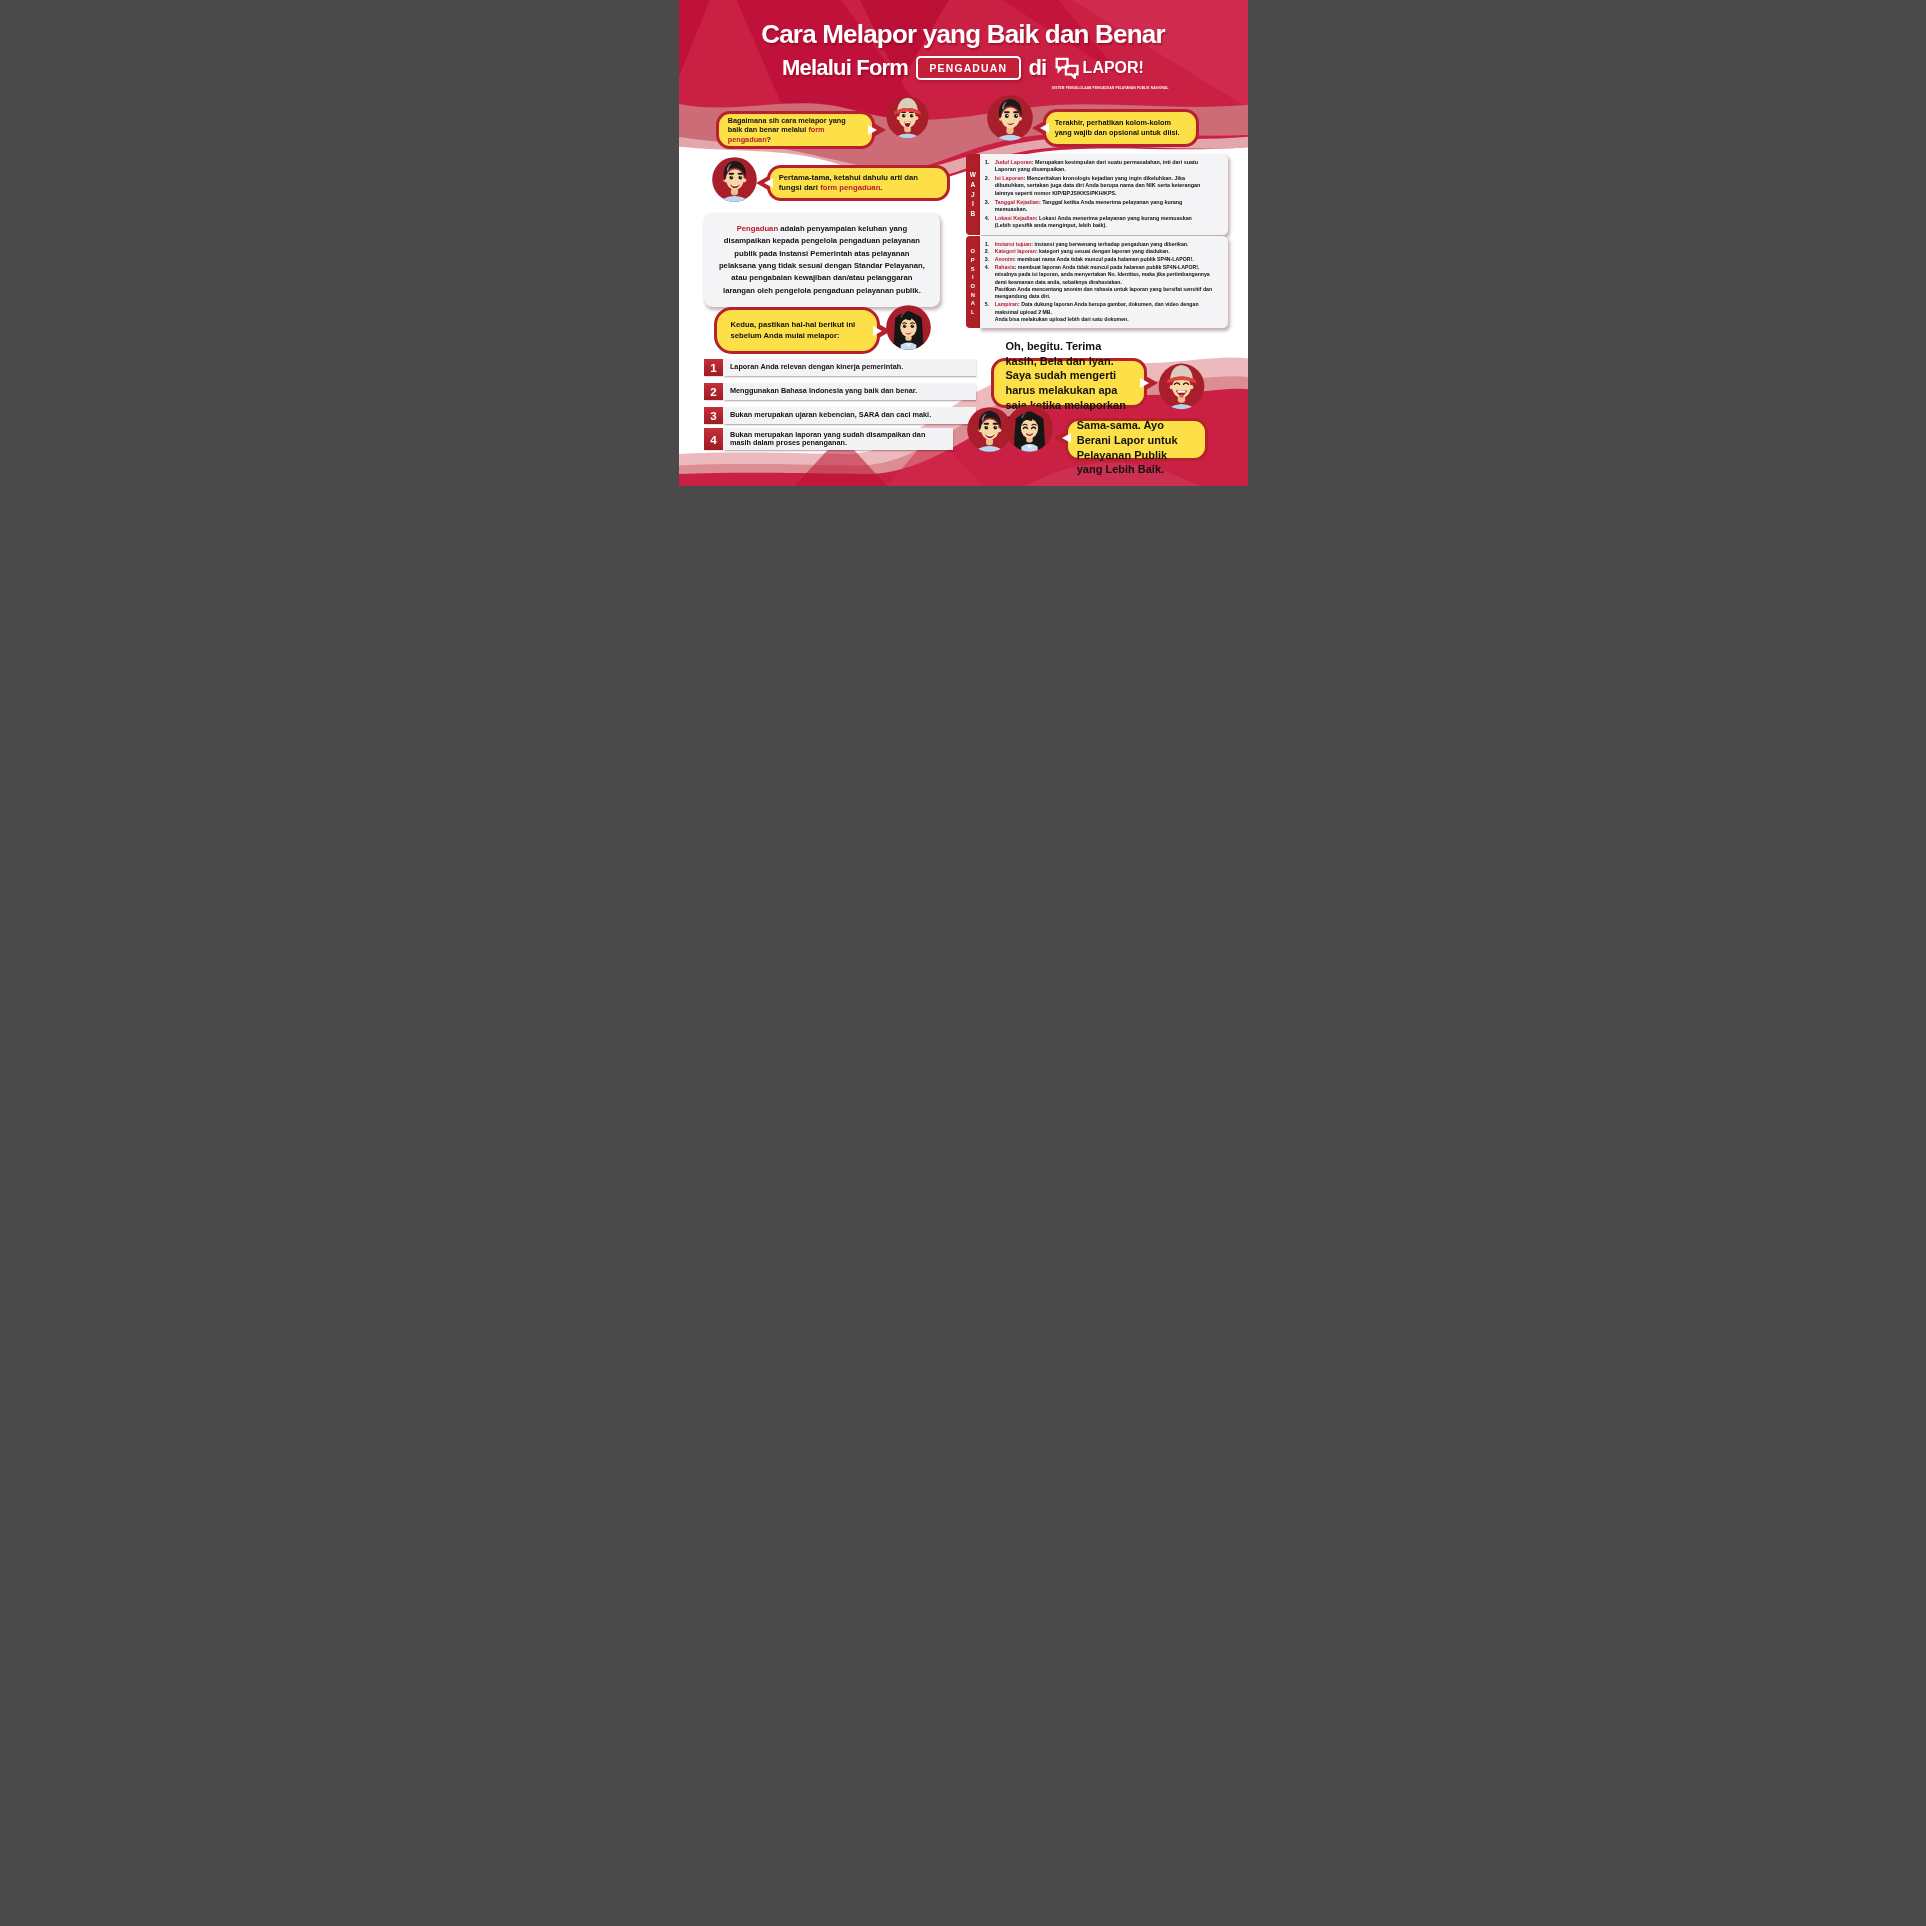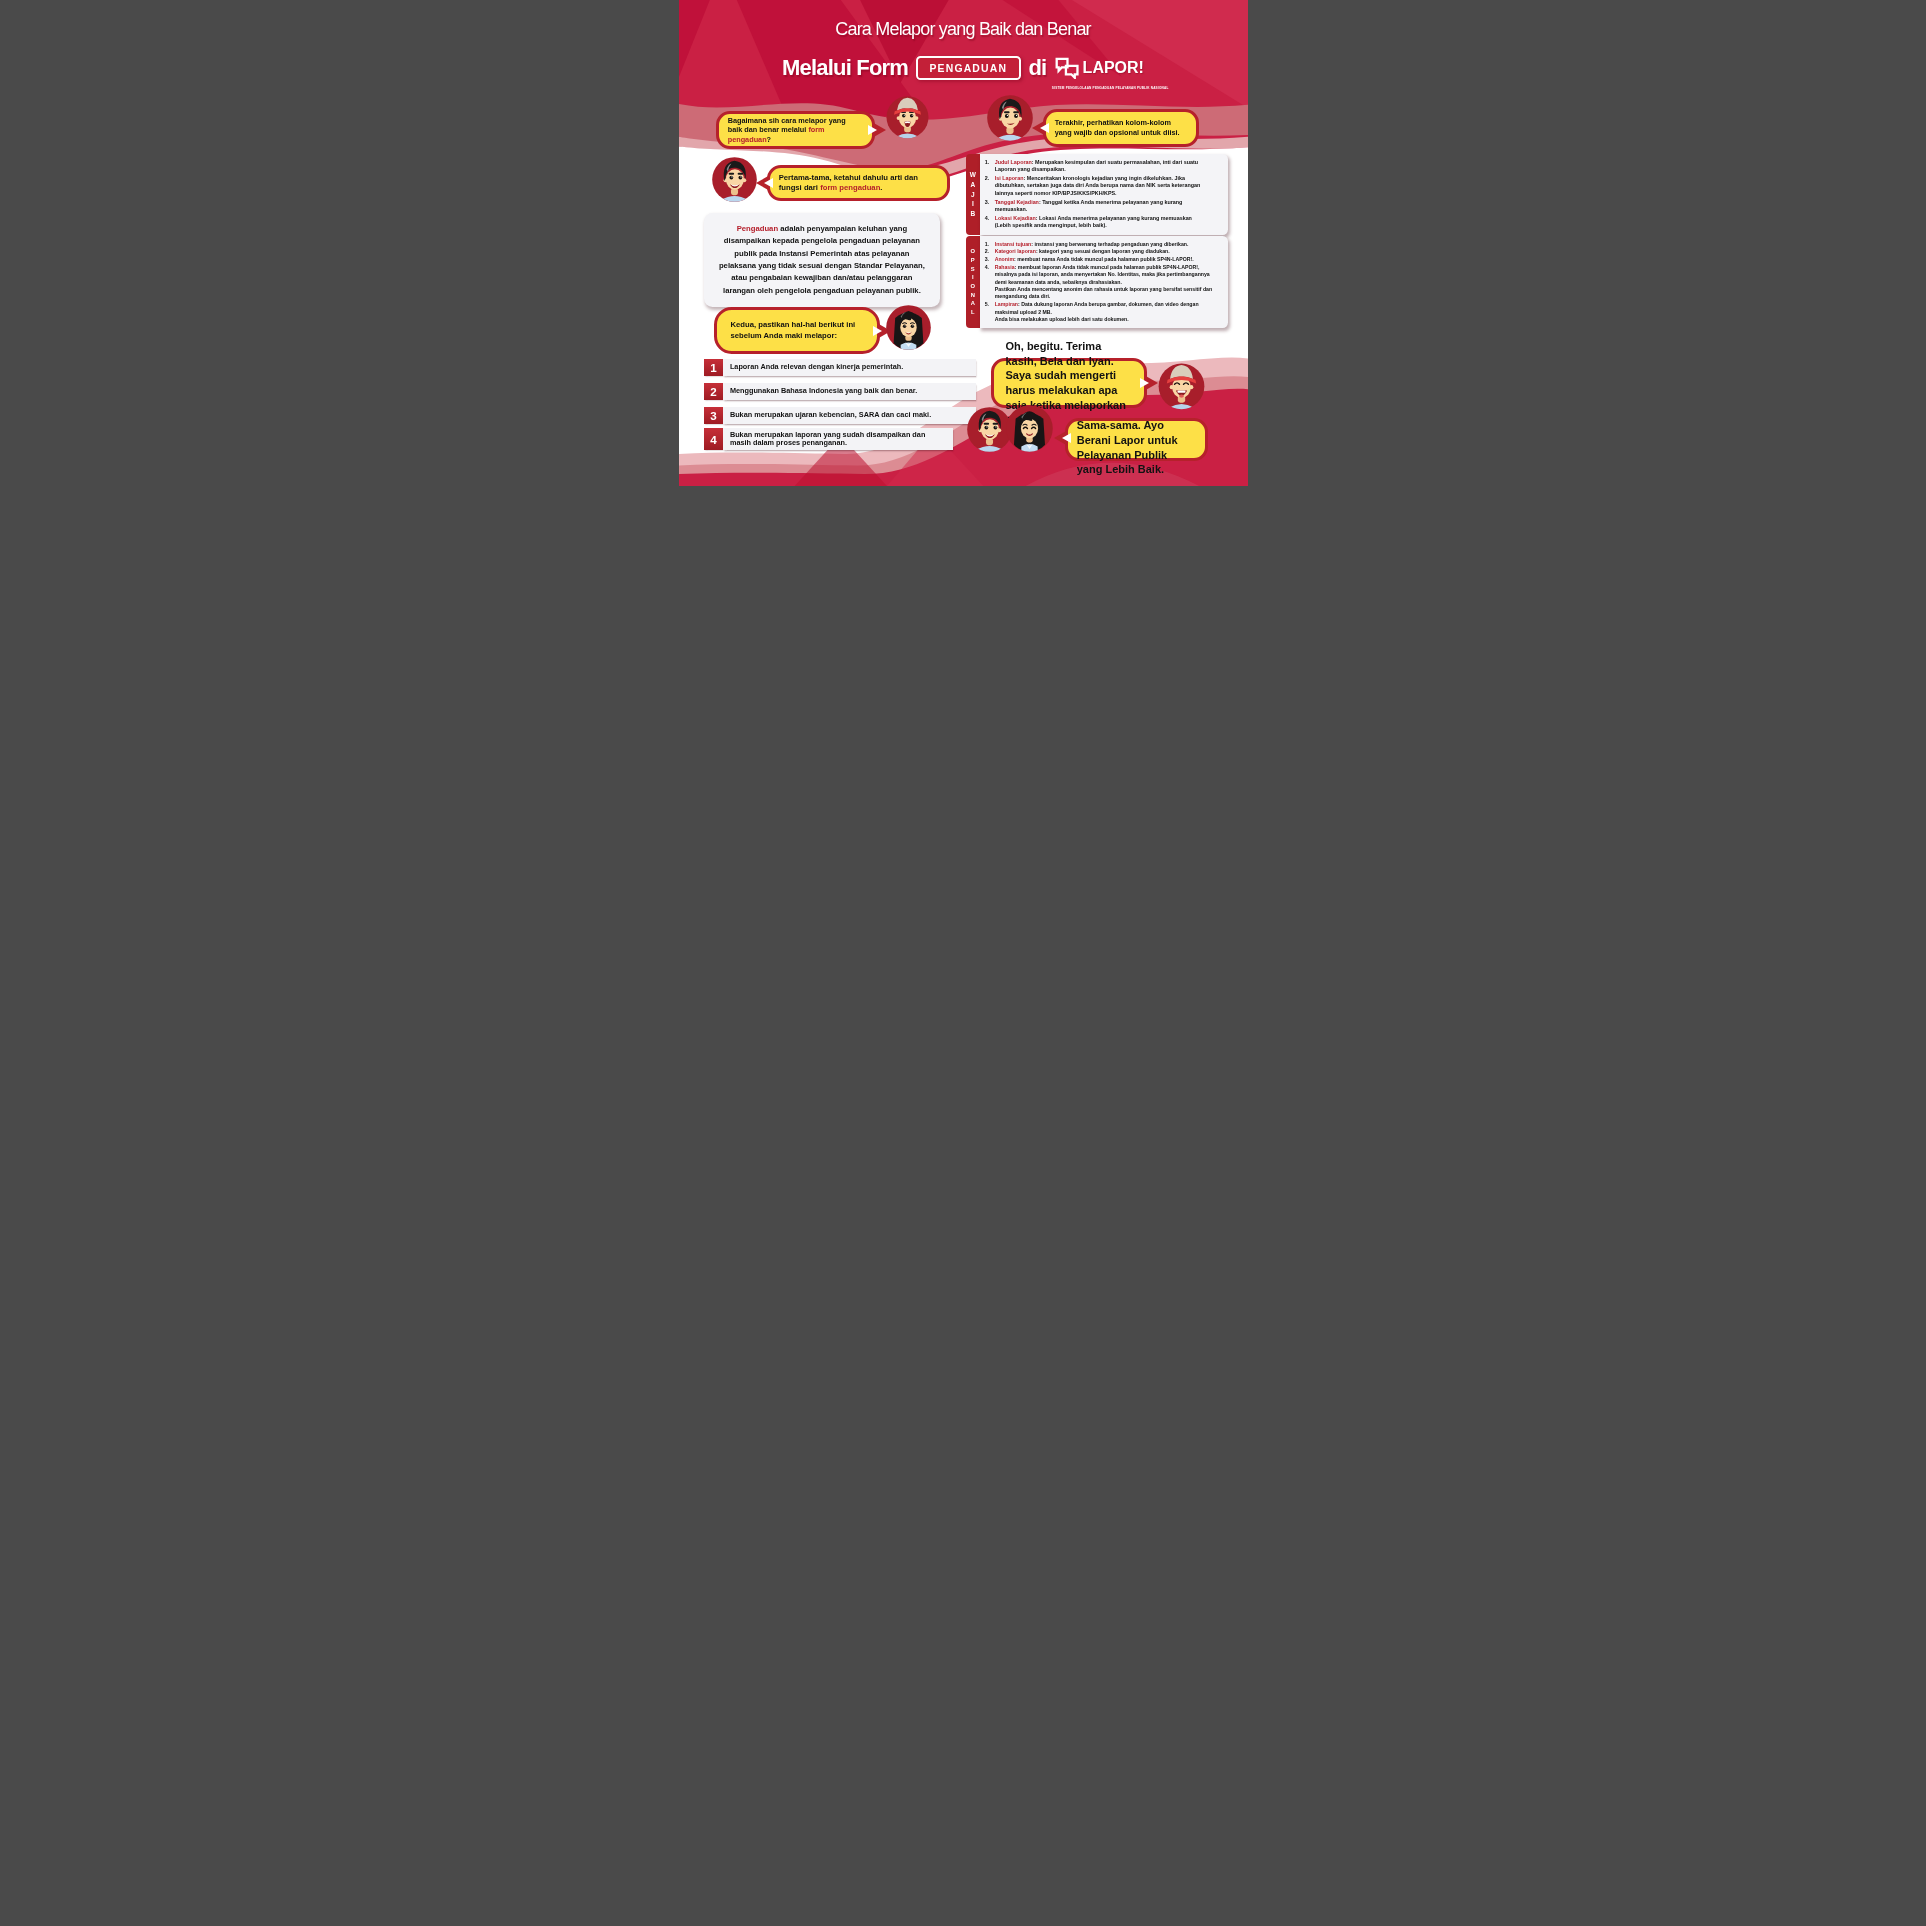--- a/index.html
+++ b/index.html
@@ -3,21 +3,21 @@
 <meta charset="utf-8">
 <style>
   html,body{margin:0;padding:0;background:#4a4a4a;}
   .poster{
     position:relative;width:569px;height:486px;overflow:hidden;
     font-family:"Liberation Sans",sans-serif;background:#CA2044;margin:0 auto;
   }
   .bg{position:absolute;inset:0;width:100%;height:100%;}
   
   .title1{position:absolute;top:19px;left:0;right:0;text-align:center;color:#fff;
-    font-size:18px;font-weight:normal;letter-spacing:-0.8px;
+    font-size:26px;font-weight:bold;letter-spacing:-0.8px;
     text-shadow:1.2px 1.9px 1.5px rgba(120,0,25,.45);}
   .title2{position:absolute;top:55px;left:0;right:0;display:flex;justify-content:center;
     align-items:center;gap:7.7px;color:#fff;font-weight:bold;}
   .title2 .t{font-size:22px;letter-spacing:-0.8px;text-shadow:1.2px 1.9px 1.5px rgba(120,0,25,.45);}
   .badge{border:2.3px solid #fff;border-radius:4.6px;background:#C32038;padding:4.6px 11.6px;
     box-shadow:1.2px 1.9px 3.1px rgba(120,0,25,.35);}
   .badge span{font-size:10.4px;letter-spacing:1.2px;font-weight:bold;color:#fff;}
   .logo{display:flex;align-items:center;gap:3.1px;}
   .logo-text{font-size:16px;font-weight:bold;letter-spacing:0;color:#fff;
     text-shadow:0.8px 1.2px 1.2px rgba(120,0,25,.4);}
@@ -168,21 +168,21 @@
     <span class="tip l1"></span>
     <span class="tip l2"></span>
     <div class="txt" style="font-size:7.7px;"><span>Pertama-tama, ketahui dahulu arti dan fungsi dari </span><span class="red">form pengaduan</span><span>.</span></div>
   </div>
 
   <div class="infopanel"><span class="red">Pengaduan</span><span> adalah penyampaian keluhan yang disampaikan kepada pengelola pengaduan pelayanan publik pada Instansi Pemerintah atas pelayanan pelaksana yang  tidak sesuai dengan Standar Pelayanan, atau pengabaian kewajiban dan/atau pelanggaran larangan oleh pengelola pengaduan pelayanan publik.</span></div>
 
   <div class="bubble" style="left:35px;top:307px;width:166px;height:47px;border-radius:17.7px;">
     <span class="tip r1"></span>
     <span class="tip r2"></span>
-    <div class="txt" style="font-size:7.7px;padding-left:14px;">Kedua, pastikan hal-hal berikut ini sebelum Anda maki melapor:</div>
+    <div class="txt" style="font-size:7.7px;padding-left:14px;">Kedua, pastikan hal-hal berikut ini sebelum Anda mulai melapor:</div>
   </div>
 
   <div class="avatar" style="left:206px;top:304px;">
     <svg width="47" height="47" viewBox="0 0 120 120">
       <defs>
           <clipPath id="bl1">
             <circle cx="60" cy="60" r="57"></circle>
           </clipPath>
         </defs>
       <circle cx="60" cy="60" r="57" fill="#A81E2B"></circle>

